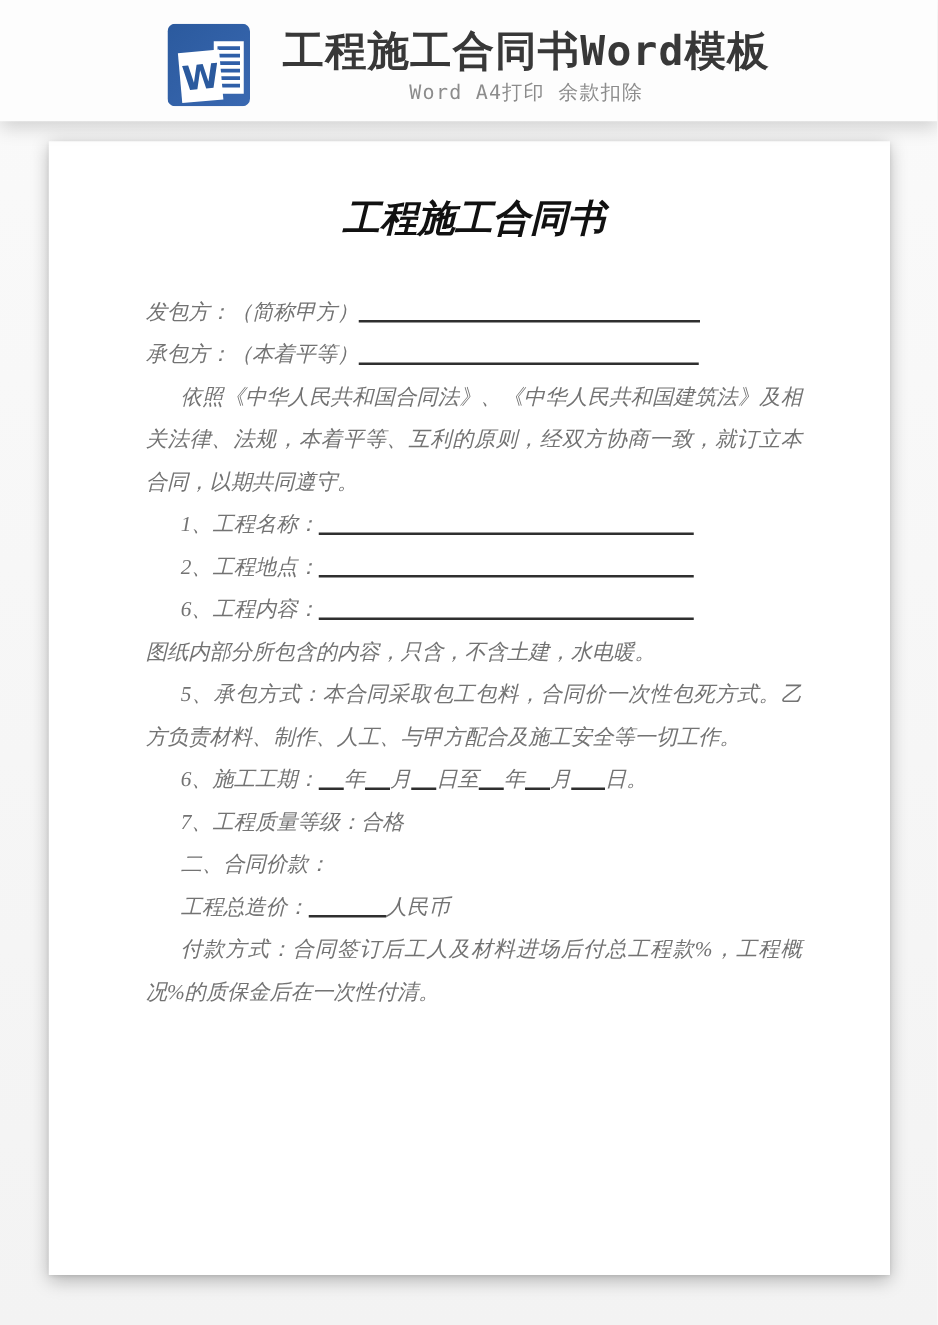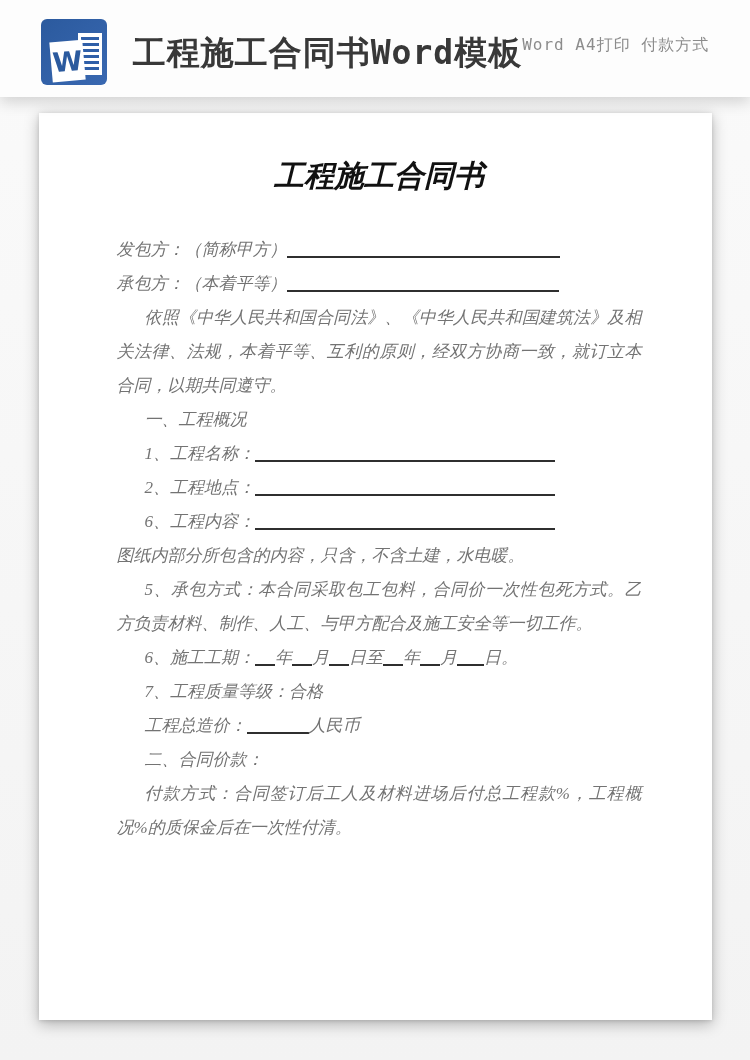--- a/index.html
+++ b/index.html
@@ -12,21 +12,21 @@
 
   
   .header {
     position:relative; z-index:2;
     height:97px; background:#fdfdfd;
     box-shadow:0 5px 14px rgba(0,0,0,0.16);
     display:flex; align-items:center; justify-content:center; gap:26px;
   }
   .word-icon { width:66px; height:66px; margin-top:6px; }
   .word-icon svg { display:block; }
-  .header-text { display:flex; flex-direction:row; align-items:flex-start; padding-top:8px; }
+  .header-text { display:flex; flex-direction:column; align-items:center; padding-top:8px; }
   .hdr-title {
     font-family:"DejaVu Sans Mono","DejaVu Sans",sans-serif;
     font-weight:bold; font-size:33px; line-height:1.25;
     color:#383838; letter-spacing:1px; white-space:nowrap;
   }
   .hdr-subtitle {
     font-family:"DejaVu Sans Mono","DejaVu Sans",sans-serif;
     font-size:16px; color:#8c8c8c; margin-top:3px; letter-spacing:1px; white-space:nowrap;
   }
 
@@ -82,39 +82,38 @@
         </g>
 
         <g transform="rotate(-5 27 42)">
           <rect x="10" y="22" width="33" height="40" fill="#ffffff"></rect>
           <text x="26.5" y="52" text-anchor="middle" font-family="DejaVu Sans, sans-serif" font-weight="bold" font-size="27" fill="#2B5A9E">W</text>
         </g>
       </svg>
     </div>
     <div class="header-text">
       <div class="hdr-title">工程施工合同书Word模板</div>
-      <div class="hdr-subtitle">Word A4打印 付款方式</div>
+      <div class="hdr-subtitle">Word A4打印 余款扣除</div>
     </div>
   </header>
 
   <main class="page-area">
     <div class="doc-page">
       <h2 class="doc-title">工程施工合同书</h2>
       <div class="doc-body">
           <p class="para"><span>发包方：（简称甲方）</span><span class="blank" style="width: 273px;"></span></p>
           <p class="para"><span>承包方：（本着平等）</span><span class="blank" style="width: 272px;"></span></p>
           <p class="para indent"><span>依照《中华人民共和国合同法》、《中华人民共和国建筑法》及相关法律、法规，本着平等、互利的原则，经双方协商一致，就订立本合同，以期共同遵守。</span></p>
-          <p class="para indent"><span>一、工程概况</span></p>
           <p class="para indent"><span>1、工程名称：</span><span class="blank" style="width: 300px;"></span></p>
           <p class="para indent"><span>2、工程地点：</span><span class="blank" style="width: 300px;"></span></p>
           <p class="para indent"><span>6、工程内容：</span><span class="blank" style="width: 300px;"></span></p>
           <p class="para"><span>图纸内部分所包含的内容，只含，不含土建，水电暖。</span></p>
           <p class="para indent"><span>5、承包方式：本合同采取包工包料，合同价一次性包死方式。乙方负责材料、制作、人工、与甲方配合及施工安全等一切工作。</span></p>
           <p class="para indent"><span>6、施工工期：</span><span class="blank" style="width: 20px;"></span><span>年</span><span class="blank" style="width: 20px;"></span><span>月</span><span class="blank" style="width: 20px;"></span><span>日至</span><span class="blank" style="width: 20px;"></span><span>年</span><span class="blank" style="width: 20px;"></span><span>月</span><span class="blank" style="width: 27px;"></span><span>日。</span></p>
           <p class="para indent"><span>7、工程质量等级：合格</span></p>
+          <p class="para indent"><span>二、合同价款：</span></p>
           <p class="para indent"><span>工程总造价：</span><span class="blank" style="width: 62px;"></span><span>人民币</span></p>
-          <p class="para indent"><span>二、合同价款：</span></p>
           <p class="para indent"><span>付款方式：合同签订后工人及材料进场后付总工程款%，工程概况%的质保金后在一次性付清。</span></p>
         </div>
     </div>
   </main>
 
 </div>
 
 </body></html>

